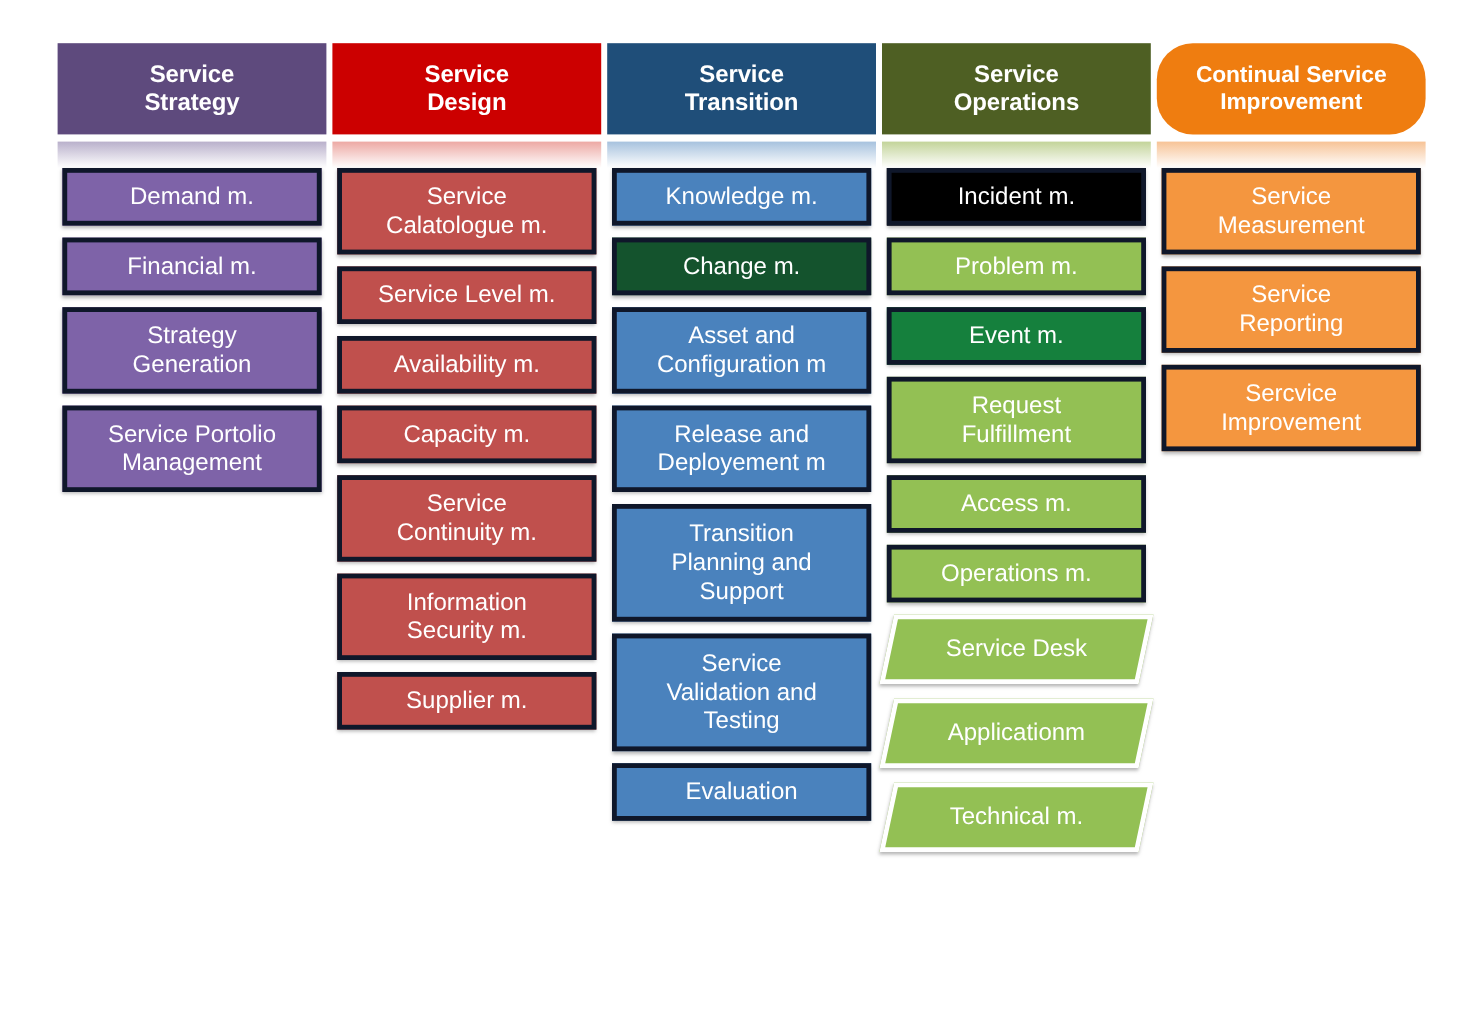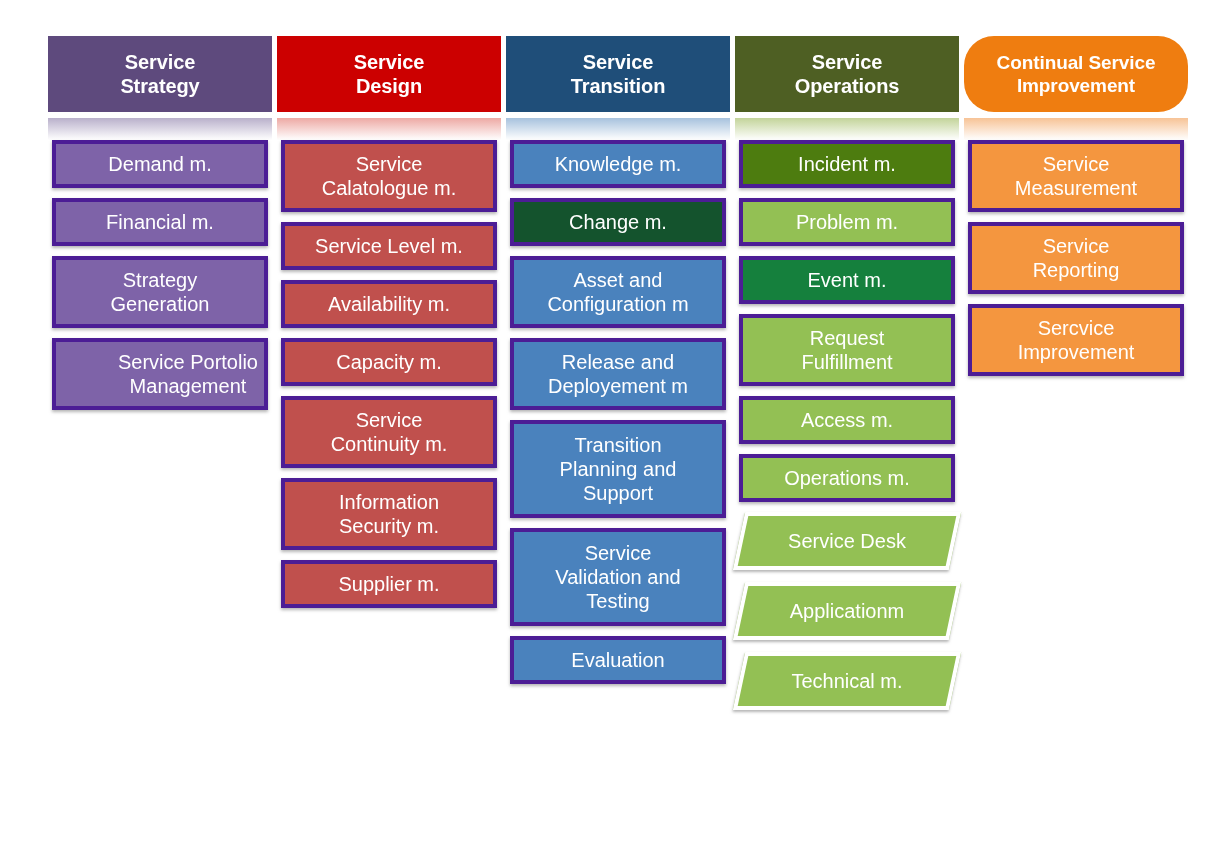--- a/index.html
+++ b/index.html
@@ -82,21 +82,21 @@
     padding: 8px 6px;
     min-height: 44px;
     display: flex;
     align-items: center;
     justify-content: center;
     text-align: center;
     color: #ffffff;
     font-size: 20px;
     line-height: 1.2;
     box-sizing: border-box;
-    border: 4px solid #4c1d95;
+    border: 4px solid #0f172a;
     box-shadow: 0 2px 3px rgba(120,120,120,0.55);
   }
 
   .item.two-line { min-height: 72px; }
   .item.three-line { min-height: 98px; }
 
   
   .item.slant {
     border: none;
     box-shadow: none;
@@ -131,21 +131,21 @@
         <div class="items">
           <div class="item" style="background: rgb(126, 99, 168);">
             <span class="item-label">Demand m.</span>
           </div>
           <div class="item" style="background: rgb(126, 99, 168);">
             <span class="item-label">Financial m.</span>
           </div>
           <div class="item two-line" style="background: rgb(126, 99, 168);">
             <span class="item-label">Strategy<br>Generation</span>
           </div>
-          <div class="item two-line" style="background: rgb(126, 99, 168); justify-content: flex-end;">
+          <div class="item two-line" style="background: rgb(126, 99, 168);">
             <span class="item-label">Service Portolio<br>Management</span>
           </div>
         </div>
       </div>
       <div class="column col-1">
         <div class="col-header" style="background: rgb(204, 0, 0);">Service<br>Design</div>
         <div class="fade-band" style="background: linear-gradient(rgb(237, 169, 164) 0%, rgb(255, 255, 255) 100%);"></div>
         <div class="items">
           <div class="item two-line" style="background: rgb(192, 80, 77);">
             <span class="item-label">Service<br>Calatologue m.</span>
@@ -194,21 +194,21 @@
           </div>
           <div class="item" style="background: rgb(74, 130, 189);">
             <span class="item-label">Evaluation</span>
           </div>
         </div>
       </div>
       <div class="column col-3">
         <div class="col-header" style="background: rgb(78, 95, 35);">Service<br>Operations</div>
         <div class="fade-band" style="background: linear-gradient(rgb(195, 212, 154) 0%, rgb(255, 255, 255) 100%);"></div>
         <div class="items">
-          <div class="item" style="background: #4d7c0f;">
+          <div class="item" style="background: #000000;">
             <span class="item-label">Incident m.</span>
           </div>
           <div class="item" style="background: rgb(147, 192, 84);">
             <span class="item-label">Problem m.</span>
           </div>
           <div class="item" style="background: #15803d; text-align: right;">
             <span class="item-label">Event m.</span>
           </div>
           <div class="item two-line" style="background: rgb(147, 192, 84);">
             <span class="item-label">Request<br>Fulfillment</span>

